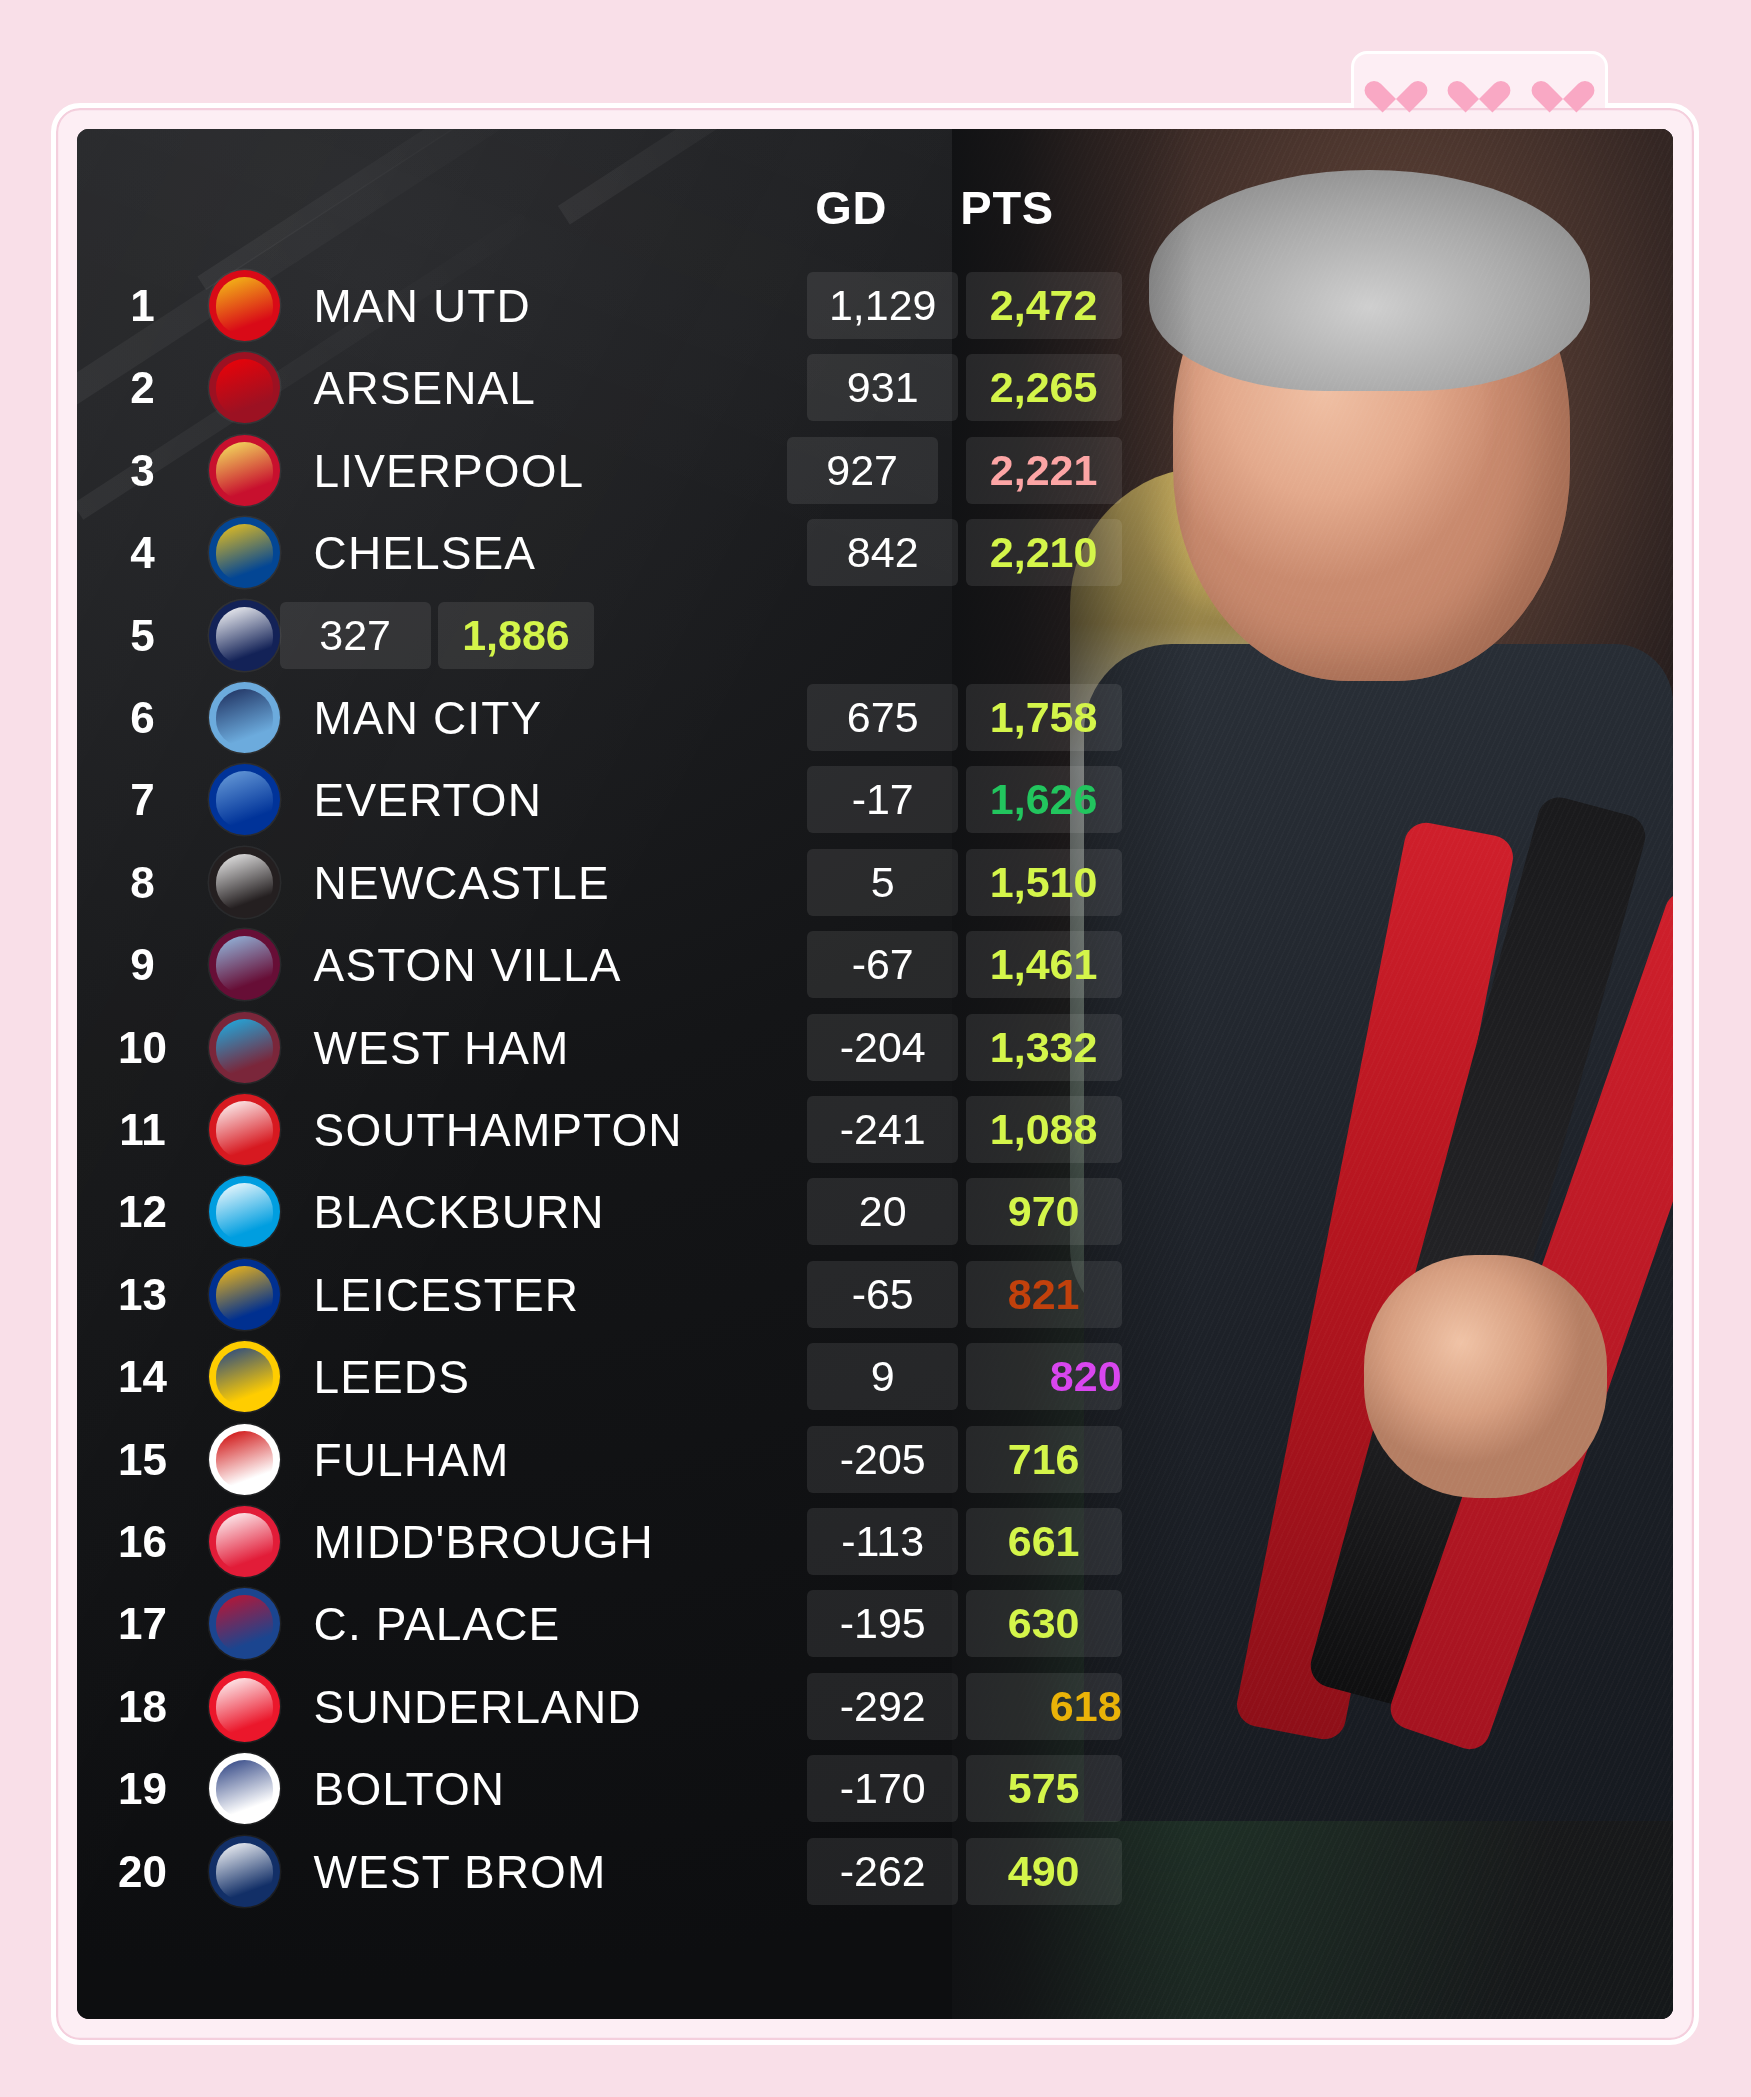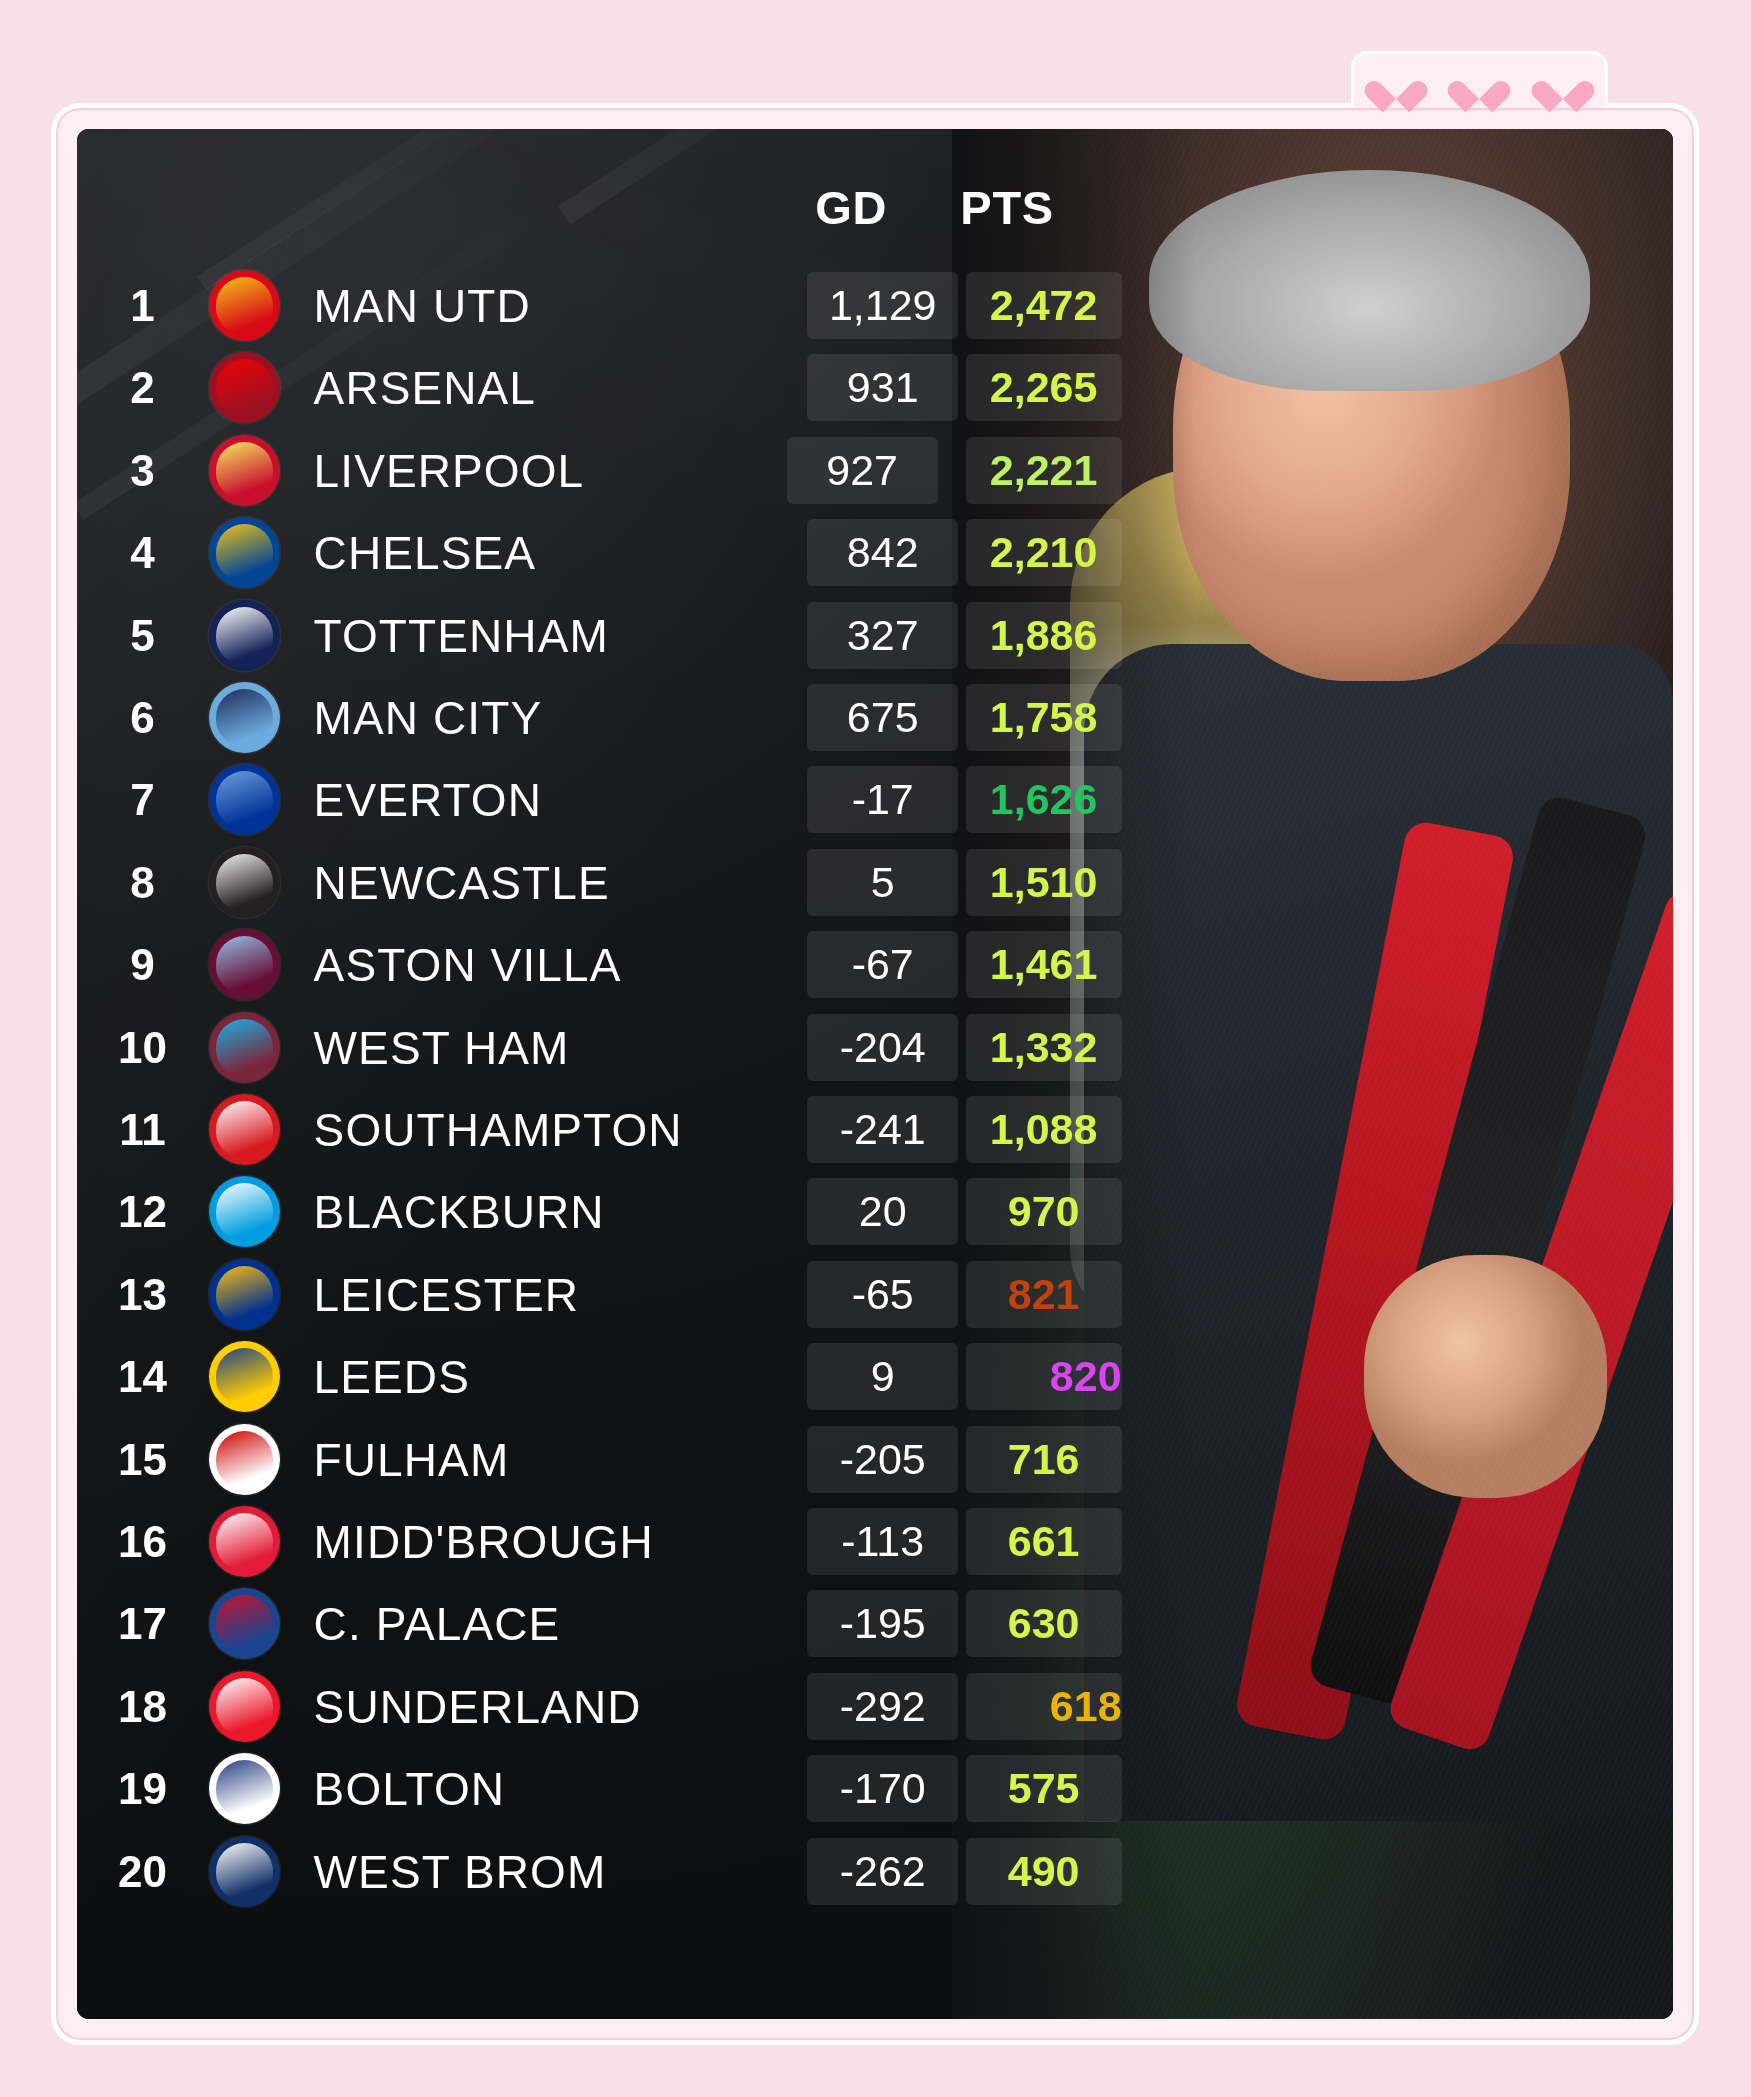--- a/index.html
+++ b/index.html
@@ -347,37 +347,36 @@
               <div class="gd">931</div>
               <div class="pts" style="color: rgb(212, 245, 74);">2,265</div>
             </div>
             <div class="row" style="top: 301px;">
               <div class="rank">3</div>
               <div class="crest" style="background: rgb(200, 16, 46);">
                 <div class="inner" style="background: linear-gradient(160deg, rgb(246, 235, 97) 0%, rgb(200, 16, 46) 78%);"></div>
               </div>
               <div class="team">LIVERPOOL</div>
               <div class="gd">927</div>
-              <div class="pts" style="color: #bef264; margin-left: 28px;">2,221</div>
+              <div class="pts" style="color: #fca5a5; margin-left: 28px;">2,221</div>
             </div>
             <div class="row" style="top: 383px;">
               <div class="rank">4</div>
               <div class="crest" style="background: rgb(3, 70, 148);">
                 <div class="inner" style="background: linear-gradient(160deg, rgb(240, 196, 25) 0%, rgb(3, 70, 148) 78%);"></div>
               </div>
               <div class="team">CHELSEA</div>
               <div class="gd">842</div>
               <div class="pts" style="color: rgb(212, 245, 74);">2,210</div>
             </div>
             <div class="row" style="top: 466px;">
               <div class="rank">5</div>
               <div class="crest" style="background: rgb(19, 34, 87);">
                 <div class="inner" style="background: linear-gradient(160deg, rgb(255, 255, 255) 0%, rgb(19, 34, 87) 78%);"></div>
               </div>
-              <div class="team">TOTTENHAM</div>
               <div class="gd">327</div>
               <div class="pts" style="color: rgb(212, 245, 74);">1,886</div>
             </div>
             <div class="row" style="top: 548px;">
               <div class="rank">6</div>
               <div class="crest" style="background: rgb(108, 171, 221);">
                 <div class="inner" style="background: linear-gradient(160deg, rgb(28, 44, 91) 0%, rgb(108, 171, 221) 78%);"></div>
               </div>
               <div class="team">MAN CITY</div>
               <div class="gd">675</div>

